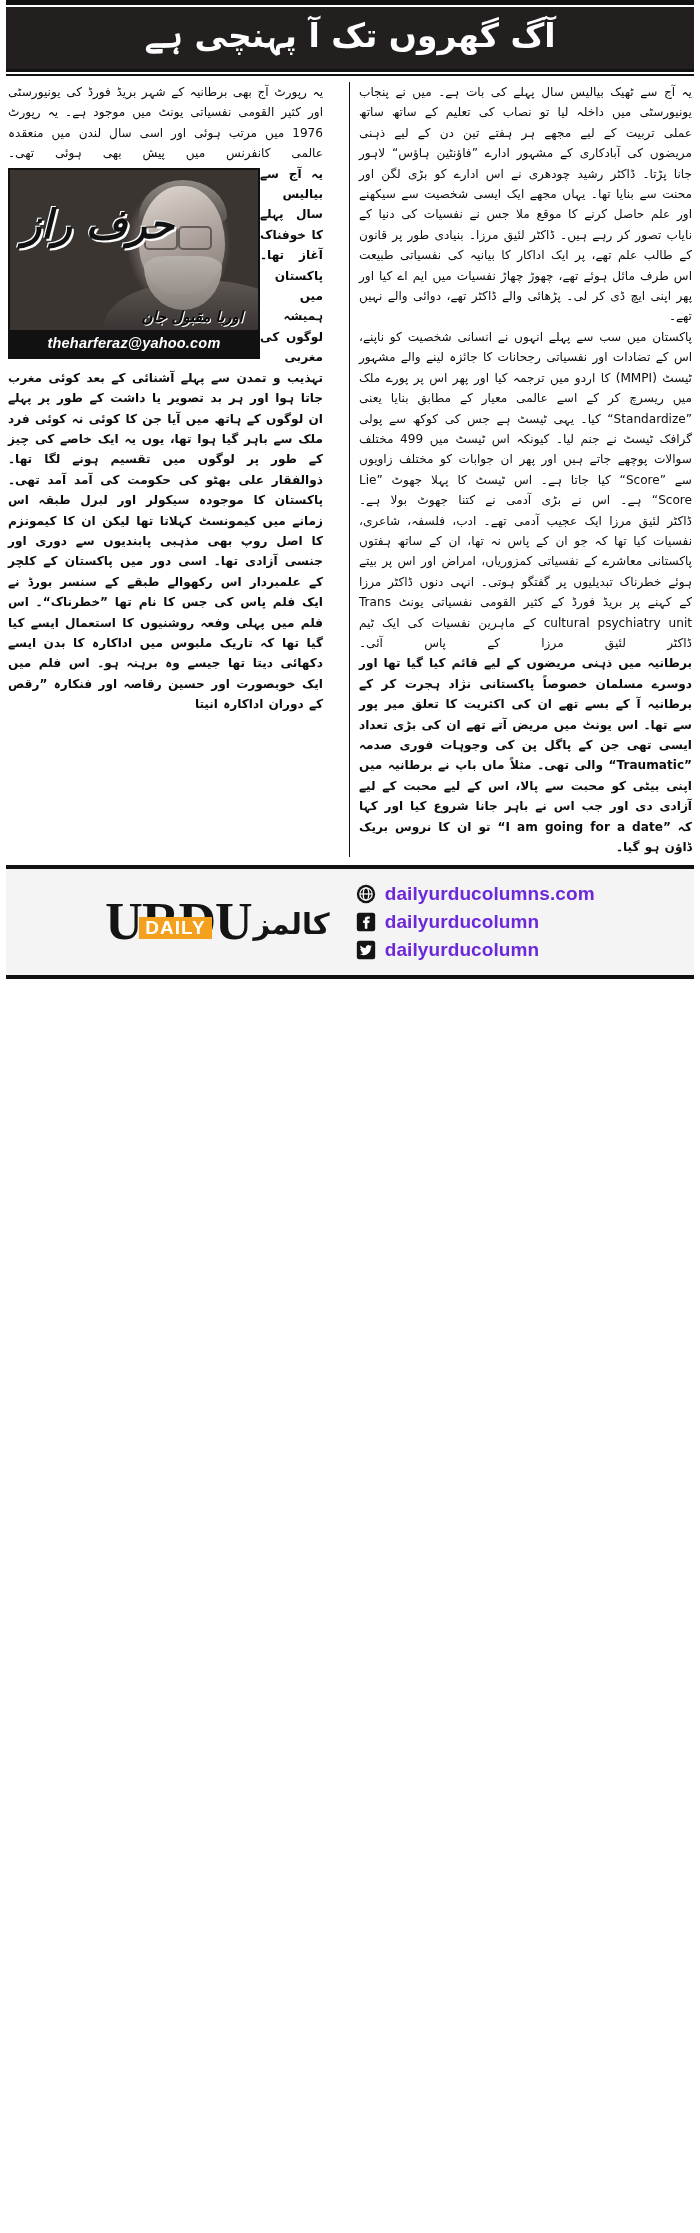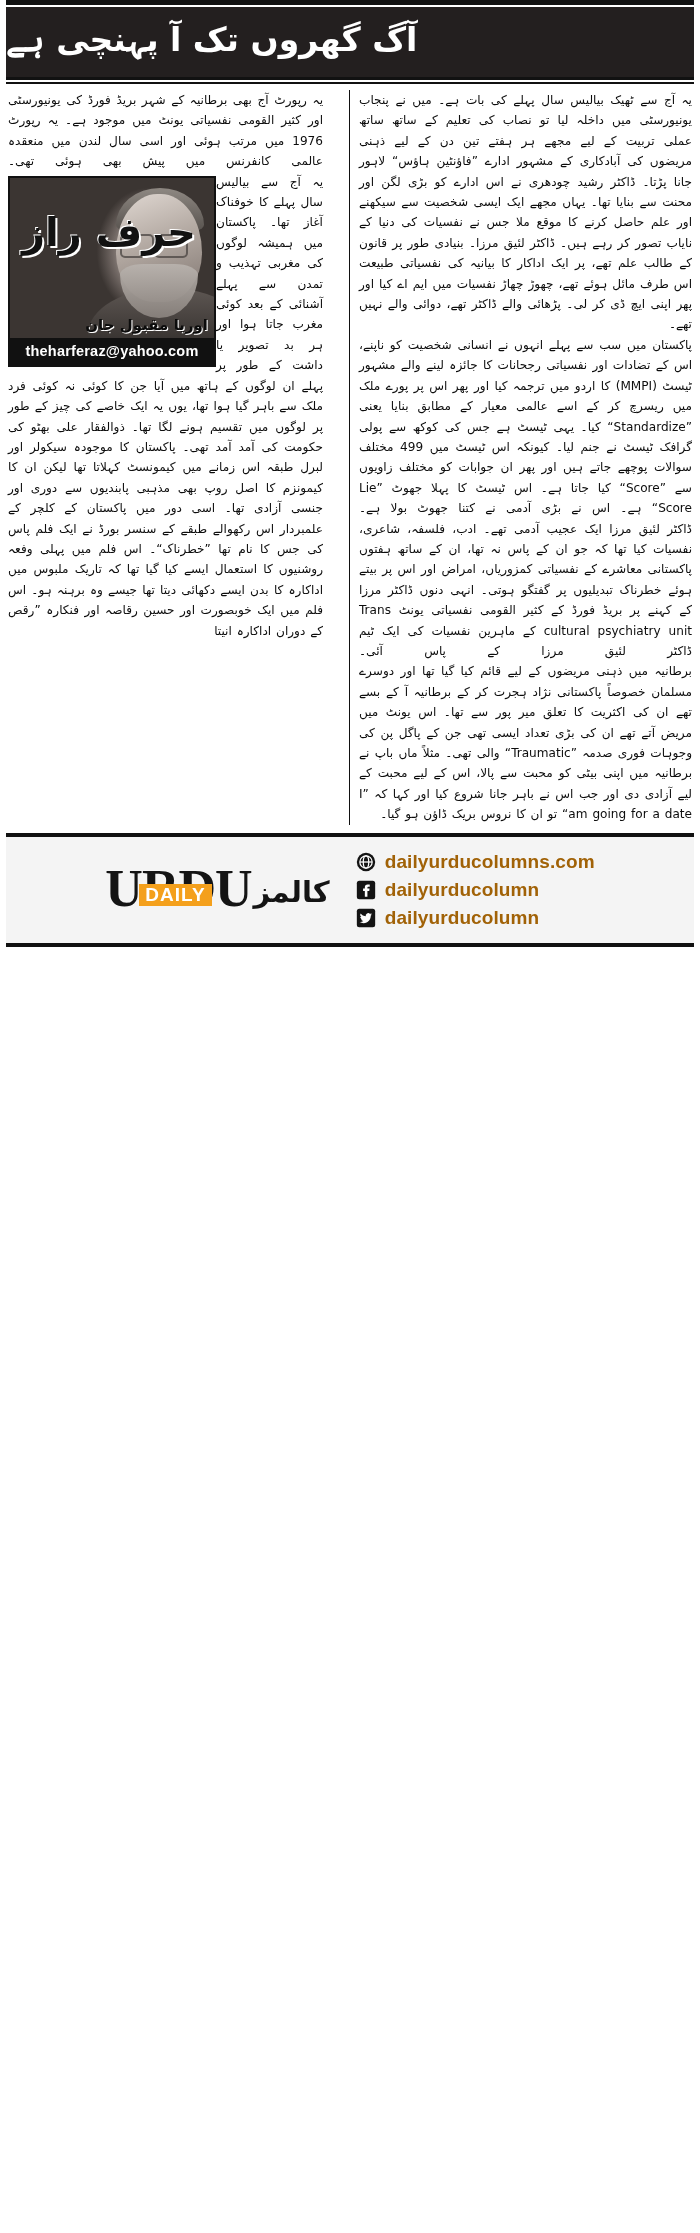--- a/index.html
+++ b/index.html
@@ -18,24 +18,24 @@
     box-sizing:border-box;
     overflow:hidden;
   }
 
   
   .top-rule-thick{height:5px;background:#111;margin:0 6px;}
   .top-rule-gap{height:2px;background:#fff;}
   .headline-bar{
     margin:0 6px;
     background:#231f1f;
-    height:70px;
+    height:62px;
     display:flex;
     align-items:center;
-    justify-content:flex-end;
+    justify-content:center;
     position:relative;
   }
   .headline-bar .headline{
     color:#fff;
     font-size:33px;
     line-height:1.15;
     font-weight:700;
     letter-spacing:0px;
     white-space:nowrap;
     padding-bottom:4px;
@@ -66,32 +66,33 @@
     margin:0 0 0 0;
     text-align:justify;
     text-align-last:justify;
     direction:rtl;
     font-size:12.1px;
     line-height:20.4px;
     font-family:"DejaVu Sans","Liberation Sans",sans-serif;
     word-spacing:1px;
     color:#0d0d0d;
   }
-  .col p.tight{text-align-last:right;}
+  .col p.tight{text-align-last:right;font-weight:bold;}
 
   
   .author-block{
     float:left;
-    width:208px;
+    width:252px;
     margin:4px 0 4px 0;
     border:2px solid #111;
     background:#fff;
     box-sizing:border-box;
     position:relative;
     shape-outside:border-box;
+    font-style:italic;
   }
   .author-photo{
     position:relative;
     height:160px;
     background:
       radial-gradient(ellipse 52px 64px at 68% 46%, #cfc7c2 0%, #a59b95 42%, #6d6460 72%, #3b3532 100%),
       linear-gradient(180deg,#f2f0ee 0%, #e7e4e1 45%, #bdb8b4 100%);
     overflow:hidden;
   }
   
@@ -124,21 +125,21 @@
   .ph-glassR{left:54%;margin-left:34px;}
   .logo-urdu{
     position:absolute;left:12px;top:34px;
     font-family:"DejaVu Sans","Liberation Sans",sans-serif;
     font-size:40px;font-weight:700;color:#121212;
     text-shadow:2px 2px 0 #ffffff, -1px -1px 0 #ffffff;
     letter-spacing:-1px;
     line-height:1;
   }
   .author-name{
-    position:absolute;right:6px;bottom:4px;
+    position:absolute;right:15px;bottom:4px;
     font-family:"DejaVu Sans","Liberation Sans",sans-serif;
     font-size:15px;font-weight:700;color:#0b0b0b;
     text-shadow:1px 1px 0 #fff;
   }
   .author-email{
     background:#111;color:#fff;text-align:center;
     font-family:"Liberation Sans","DejaVu Sans",sans-serif;
     font-size:14.5px;font-weight:700;letter-spacing:.2px;
     padding:5px 0 6px 0;
     direction:ltr;
@@ -179,21 +180,21 @@
     background:#f4a01c;color:#fff;
     font-family:"Liberation Sans","DejaVu Sans",sans-serif;
     font-size:19px;font-weight:700;letter-spacing:1px;
     padding:1px 6px 2px 6px;
     line-height:1;
   }
   .socials{display:flex;flex-direction:column;gap:6px;}
   .social-row{display:flex;align-items:center;gap:9px;}
   .social-row .txt{
     font-family:"Liberation Sans","DejaVu Sans",sans-serif;
-    font-size:19px;font-weight:700;color:#a16207;letter-spacing:.1px;
+    font-size:19px;font-weight:700;color:#6d28d9;letter-spacing:.1px;
   }
   .ic{width:20px;height:20px;flex:0 0 20px;display:block;}
 </style>
 </head>
 <body>
 
 <div class="page">
 
   <div>
     <div class="top-rule-thick"></div>

